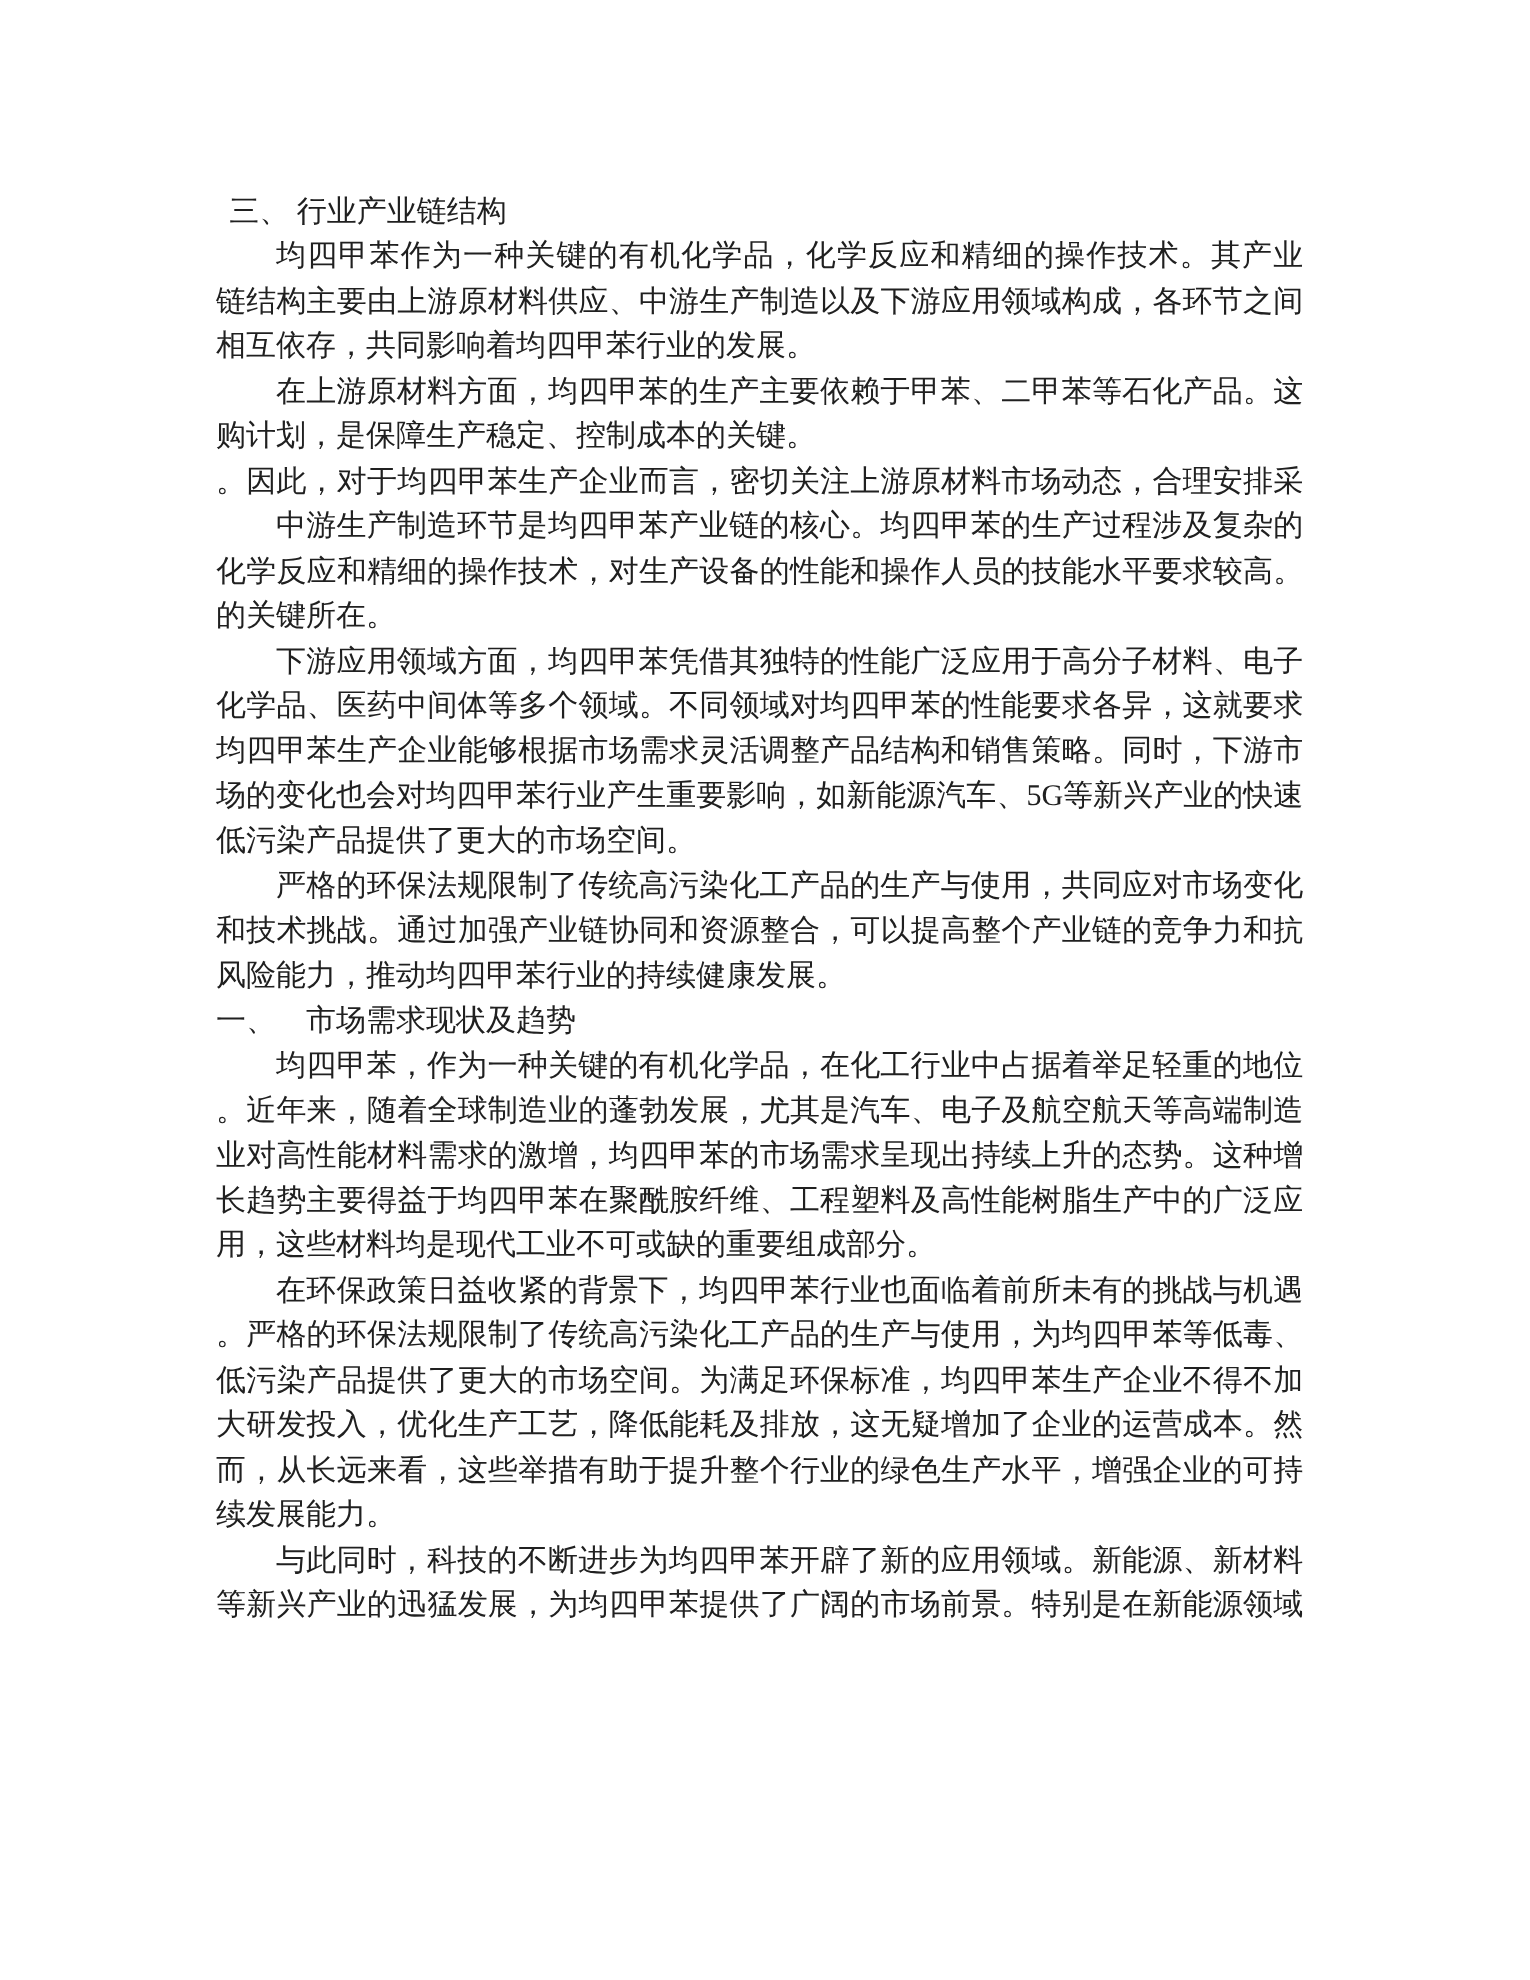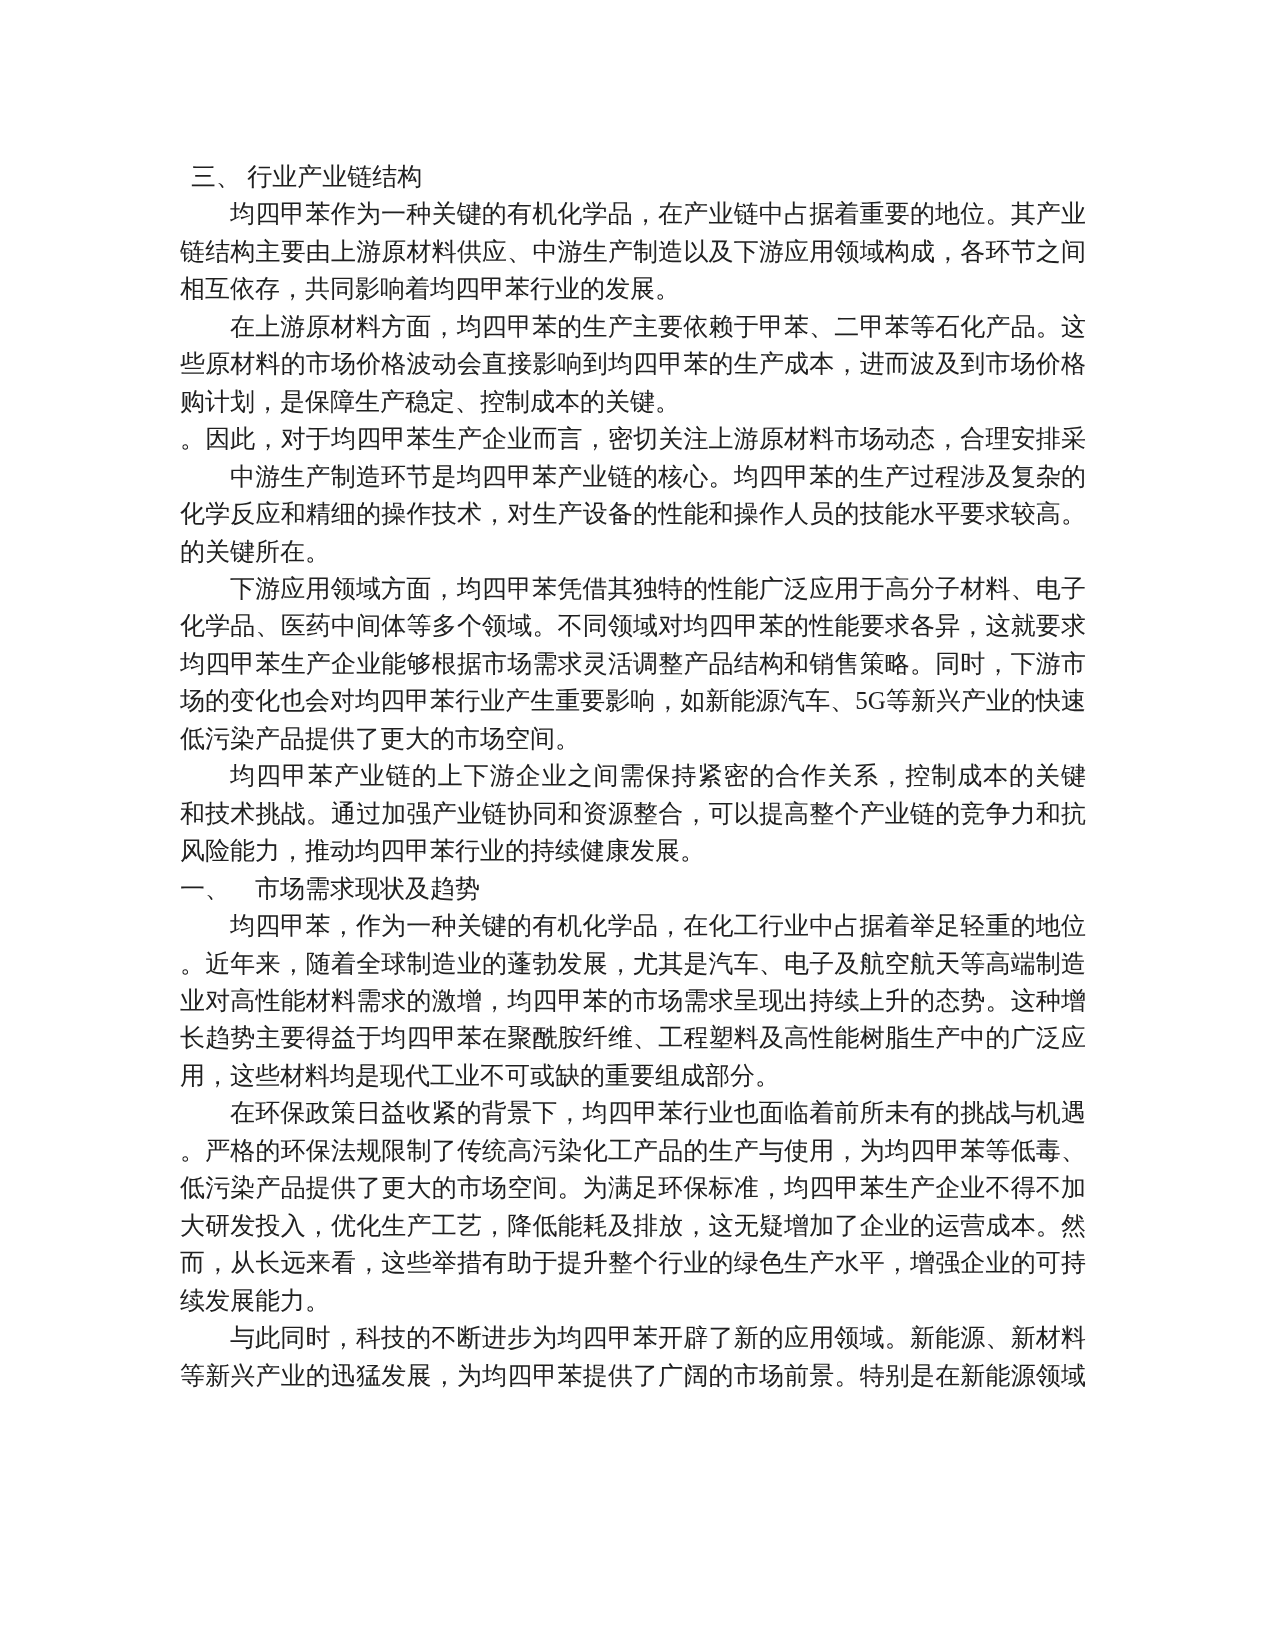--- a/index.html
+++ b/index.html
@@ -38,48 +38,47 @@
 <body>
 
 <div class="page">
   <div class="content">
 
     <div class="para">
       <div class="ln off">三、 行业产业链结构</div>
     </div>
 
     <div class="para">
-      <div class="ln ind jz">均四甲苯作为一种关键的有机化学品，在产业链中占据着重要的地位。其产业</div>
+      <div class="ln ind jz">均四甲苯作为一种关键的有机化学品，化学反应和精细的操作技术。其产业</div>
       <div class="ln jz">链结构主要由上游原材料供应、中游生产制造以及下游应用领域构成，各环节之间</div>
       <div class="ln">相互依存，共同影响着均四甲苯行业的发展。</div>
     </div>
 
     <div class="para">
       <div class="ln ind jz">在上游原材料方面，均四甲苯的生产主要依赖于甲苯、二甲苯等石化产品。这</div>
-      <div class="ln jz">些原材料的市场价格波动会直接影响到均四甲苯的生产成本，进而波及到市场价格</div>
       <div class="ln">购计划，是保障生产稳定、控制成本的关键。</div>
       <div class="ln jz">。因此，对于均四甲苯生产企业而言，密切关注上游原材料市场动态，合理安排采</div>
     </div>
 
     <div class="para">
       <div class="ln ind jz">中游生产制造环节是均四甲苯产业链的核心。均四甲苯的生产过程涉及复杂的</div>
       <div class="ln jz">化学反应和精细的操作技术，对生产设备的性能和操作人员的技能水平要求较高。</div>
       <div class="ln">的关键所在。</div>
     </div>
 
     <div class="para">
       <div class="ln ind jz">下游应用领域方面，均四甲苯凭借其独特的性能广泛应用于高分子材料、电子</div>
       <div class="ln jz">化学品、医药中间体等多个领域。不同领域对均四甲苯的性能要求各异，这就要求</div>
       <div class="ln jz">均四甲苯生产企业能够根据市场需求灵活调整产品结构和销售策略。同时，下游市</div>
       <div class="ln jz">场的变化也会对均四甲苯行业产生重要影响，如新能源汽车、5G等新兴产业的快速</div>
       <div class="ln">低污染产品提供了更大的市场空间。</div>
     </div>
 
     <div class="para">
-      <div class="ln ind jz">均四甲苯产业链的上下游企业之间需保持紧密的合作关系，控制成本的关键</div>
+      <div class="ln ind jz">严格的环保法规限制了传统高污染化工产品的生产与使用，共同应对市场变化</div>
       <div class="ln jz">和技术挑战。通过加强产业链协同和资源整合，可以提高整个产业链的竞争力和抗</div>
       <div class="ln">风险能力，推动均四甲苯行业的持续健康发展。</div>
     </div>
 
 
     <div class="para">
       <div class="ln">一、　市场需求现状及趋势</div>
     </div>
 
     <div class="para">

